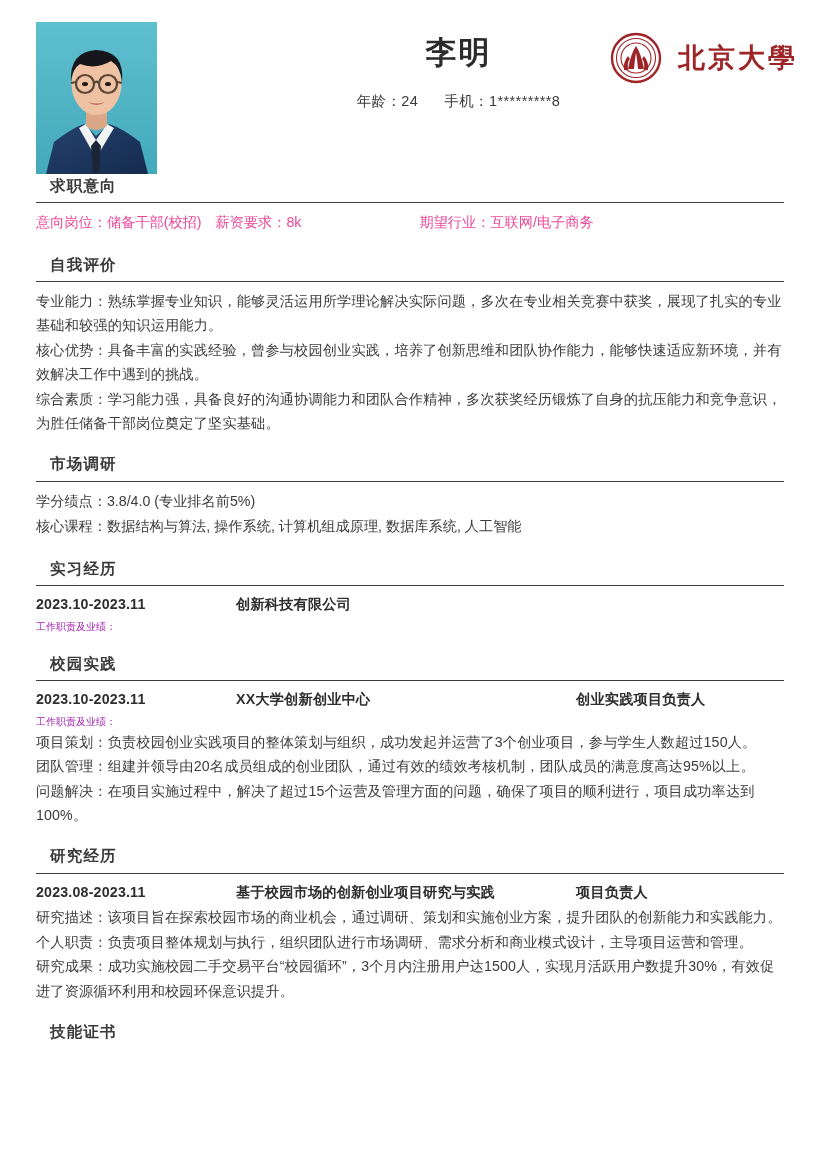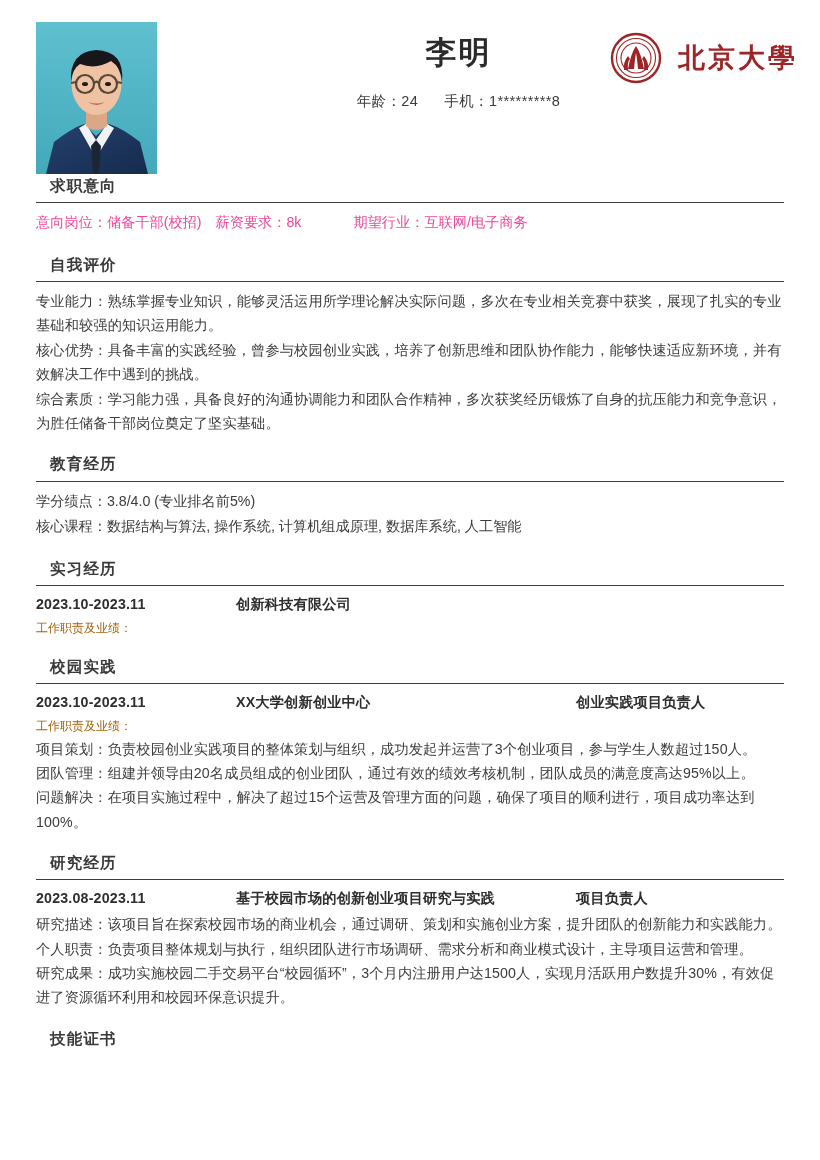--- a/index.html
+++ b/index.html
@@ -119,37 +119,37 @@
   }
   .col-date   { width: 200px; flex: 0 0 200px; }
   .col-org    { width: 205px; flex: 0 0 205px; }
   .col-third  { width: 135px; flex: 0 0 135px; }
   .col-fourth { flex: 1 1 auto; }
 
   .col-org-wide { width: 340px; flex: 0 0 340px; }
   .col-role     { flex: 1 1 auto; }
 
   .sub-label {
-    font-size: 12px;
-    color: #a16207;
+    font-size: 10px;
+    color: #a21caf;
     line-height: 1.72;
     font-family: Liberation Serif, serif;
   }
 
   .kv { font-size: 14.2px; color: #3c3c3c; line-height: 1.8; }
 
   .intent-row {
     display: flex;
     font-size: 14.2px;
     color: #ec4899;
     line-height: 1.8;
   }
   .intent-left { flex: 0 0 auto; }
   .intent-left .sep { display: inline-block; width: 14px; }
-  .intent-right { margin-left: 52px; }
+  .intent-right { margin-left: 118px; }
 
   .spacer-sm { height: 9px; }
 </style>
 </head>
 <body>
 
 <div class="page">
 
   <div class="header">
 
@@ -235,21 +235,21 @@
       <div class="section-rule"></div>
       <div class="body-text">
         <p>专业能力：熟练掌握专业知识，能够灵活运用所学理论解决实际问题，多次在专业相关竞赛中获奖，展现了扎实的专业基础和较强的知识运用能力。</p>
         <p>核心优势：具备丰富的实践经验，曾参与校园创业实践，培养了创新思维和团队协作能力，能够快速适应新环境，并有效解决工作中遇到的挑战。</p>
         <p>综合素质：学习能力强，具备良好的沟通协调能力和团队合作精神，多次获奖经历锻炼了自身的抗压能力和竞争意识，为胜任储备干部岗位奠定了坚实基础。</p>
       </div>
       <div class="spacer-sm"></div>
     </div>
 
     <div class="section">
-      <div class="section-title">教育经历</div>
+      <div class="section-title">市场调研</div>
       <div class="section-rule"></div>
       <div class="kv">
         <span>学分绩点：</span><span>3.8/4.0 (专业排名前5%)</span>
       </div>
       <div class="kv">
         <span>核心课程：</span><span>数据结构与算法, 操作系统, 计算机组成原理, 数据库系统, 人工智能</span>
       </div>
       <div class="spacer-sm"></div>
     </div>
 

